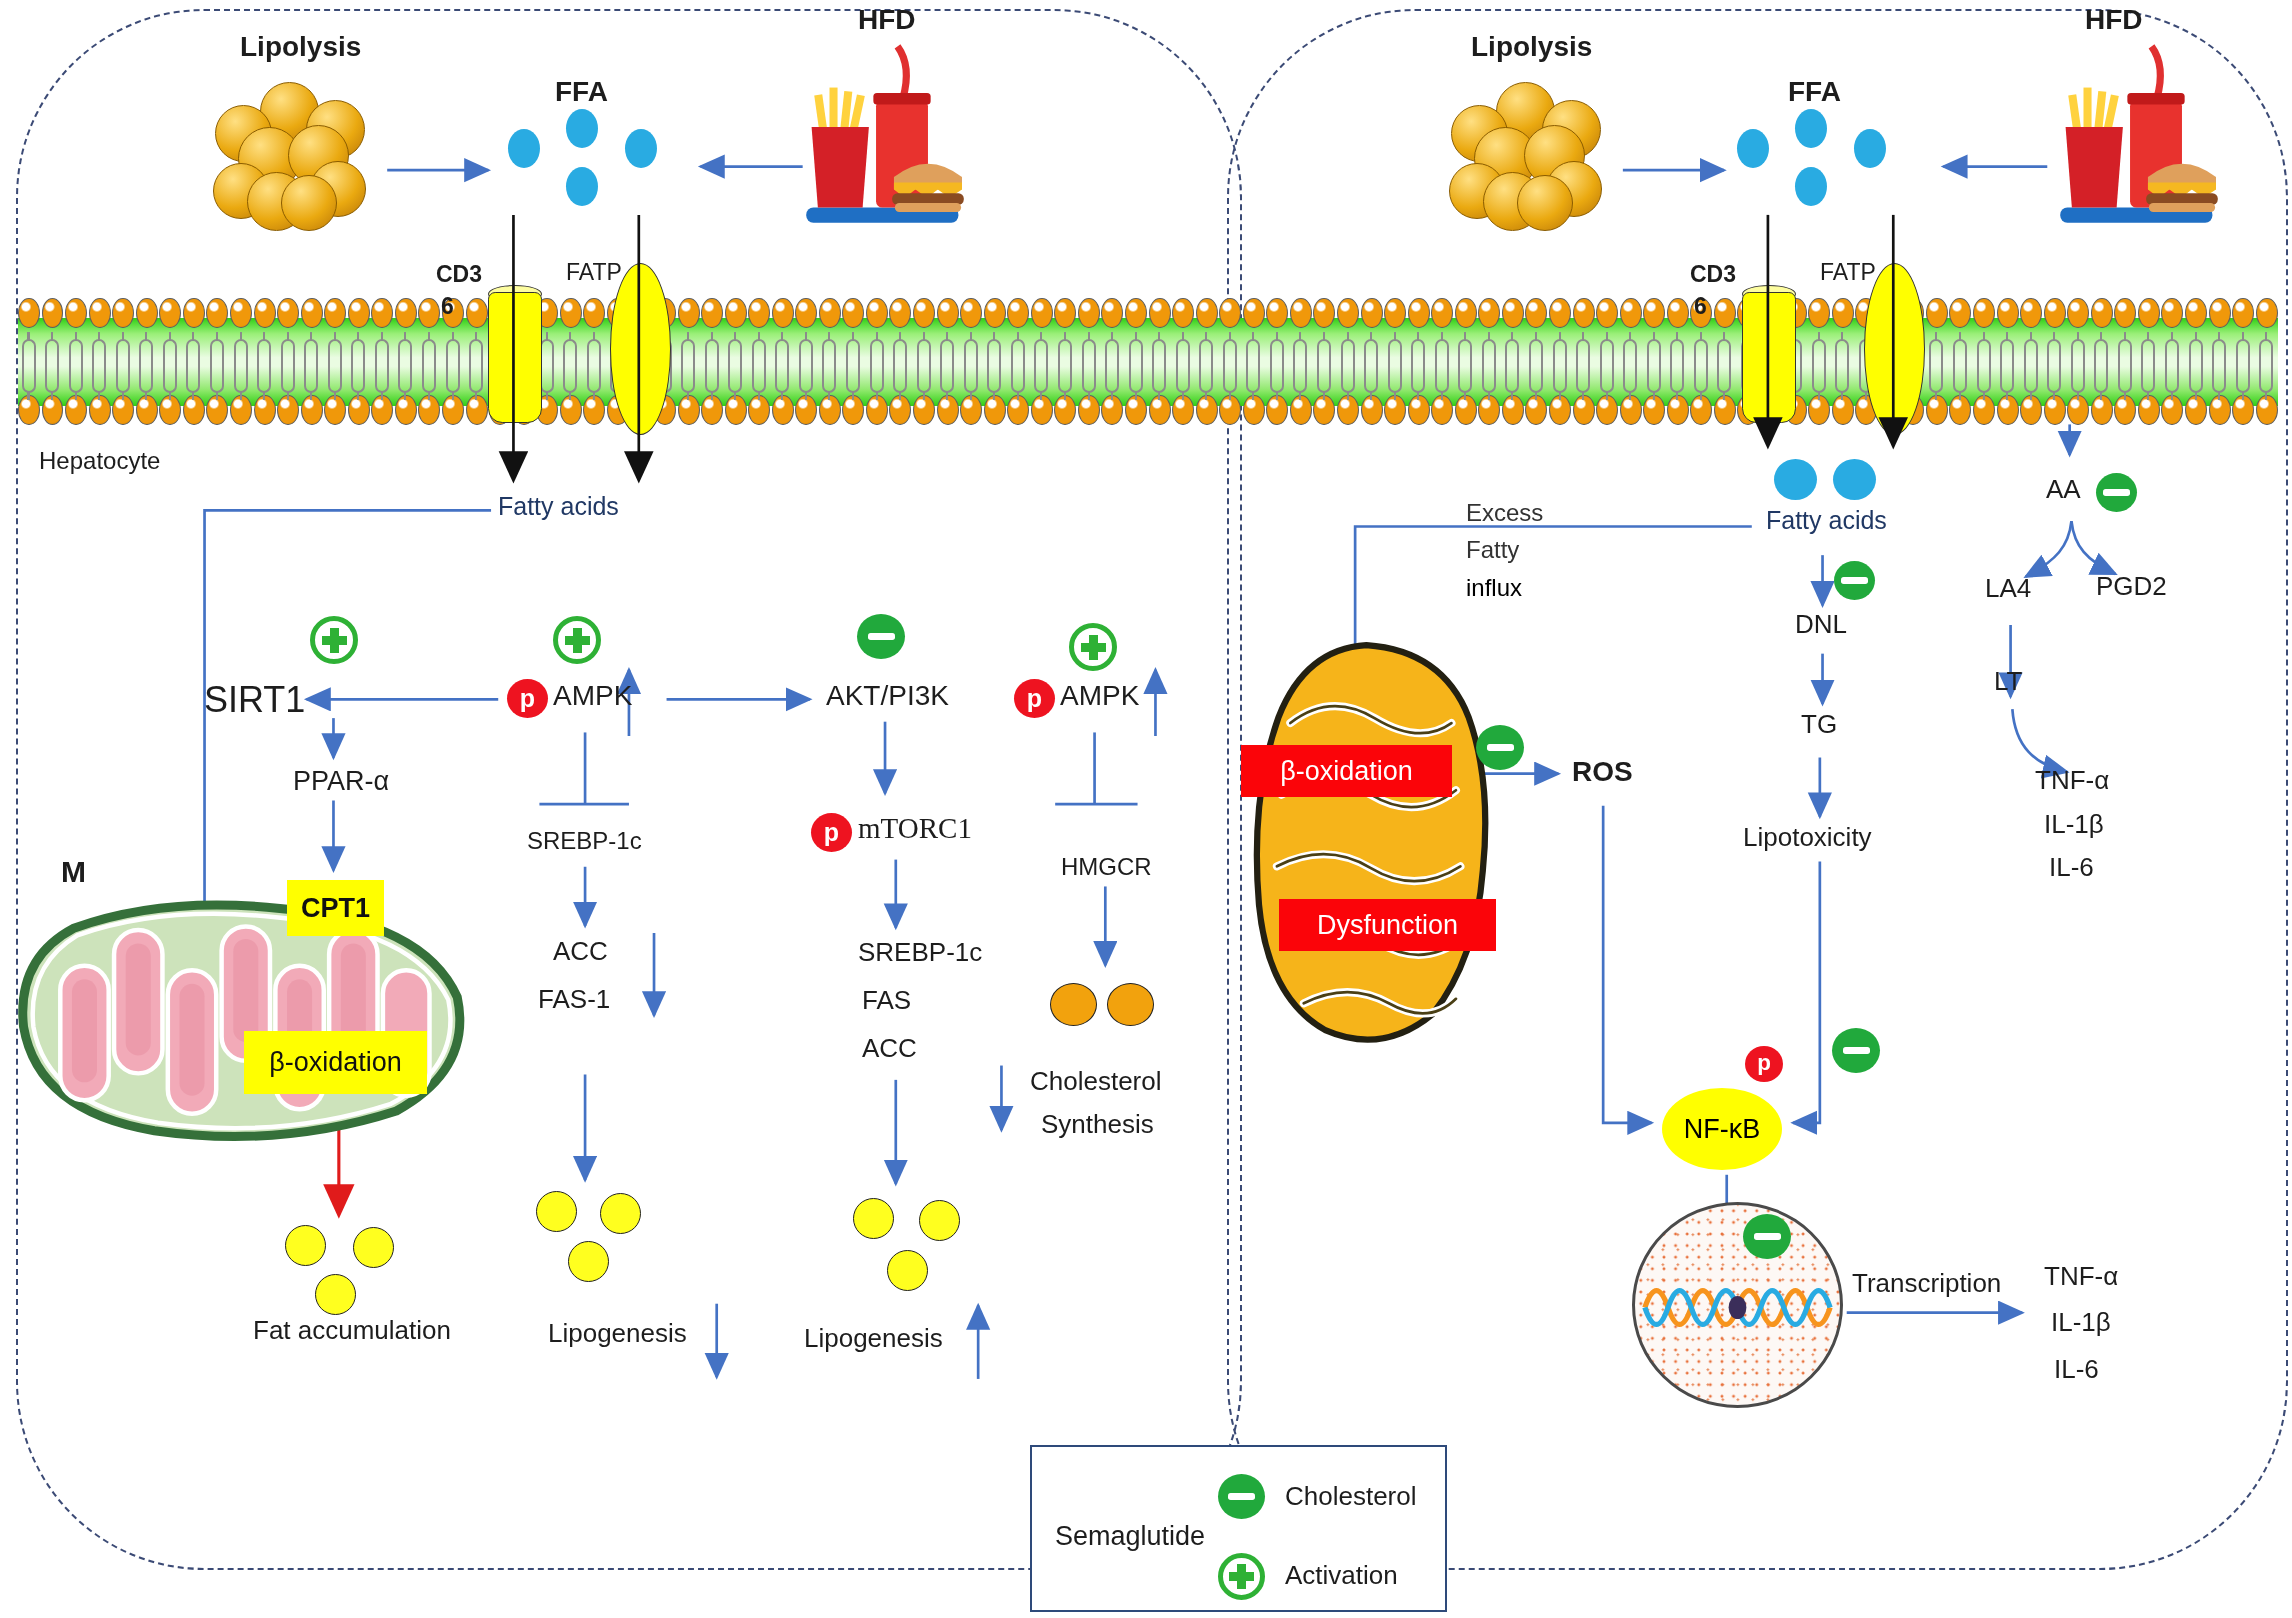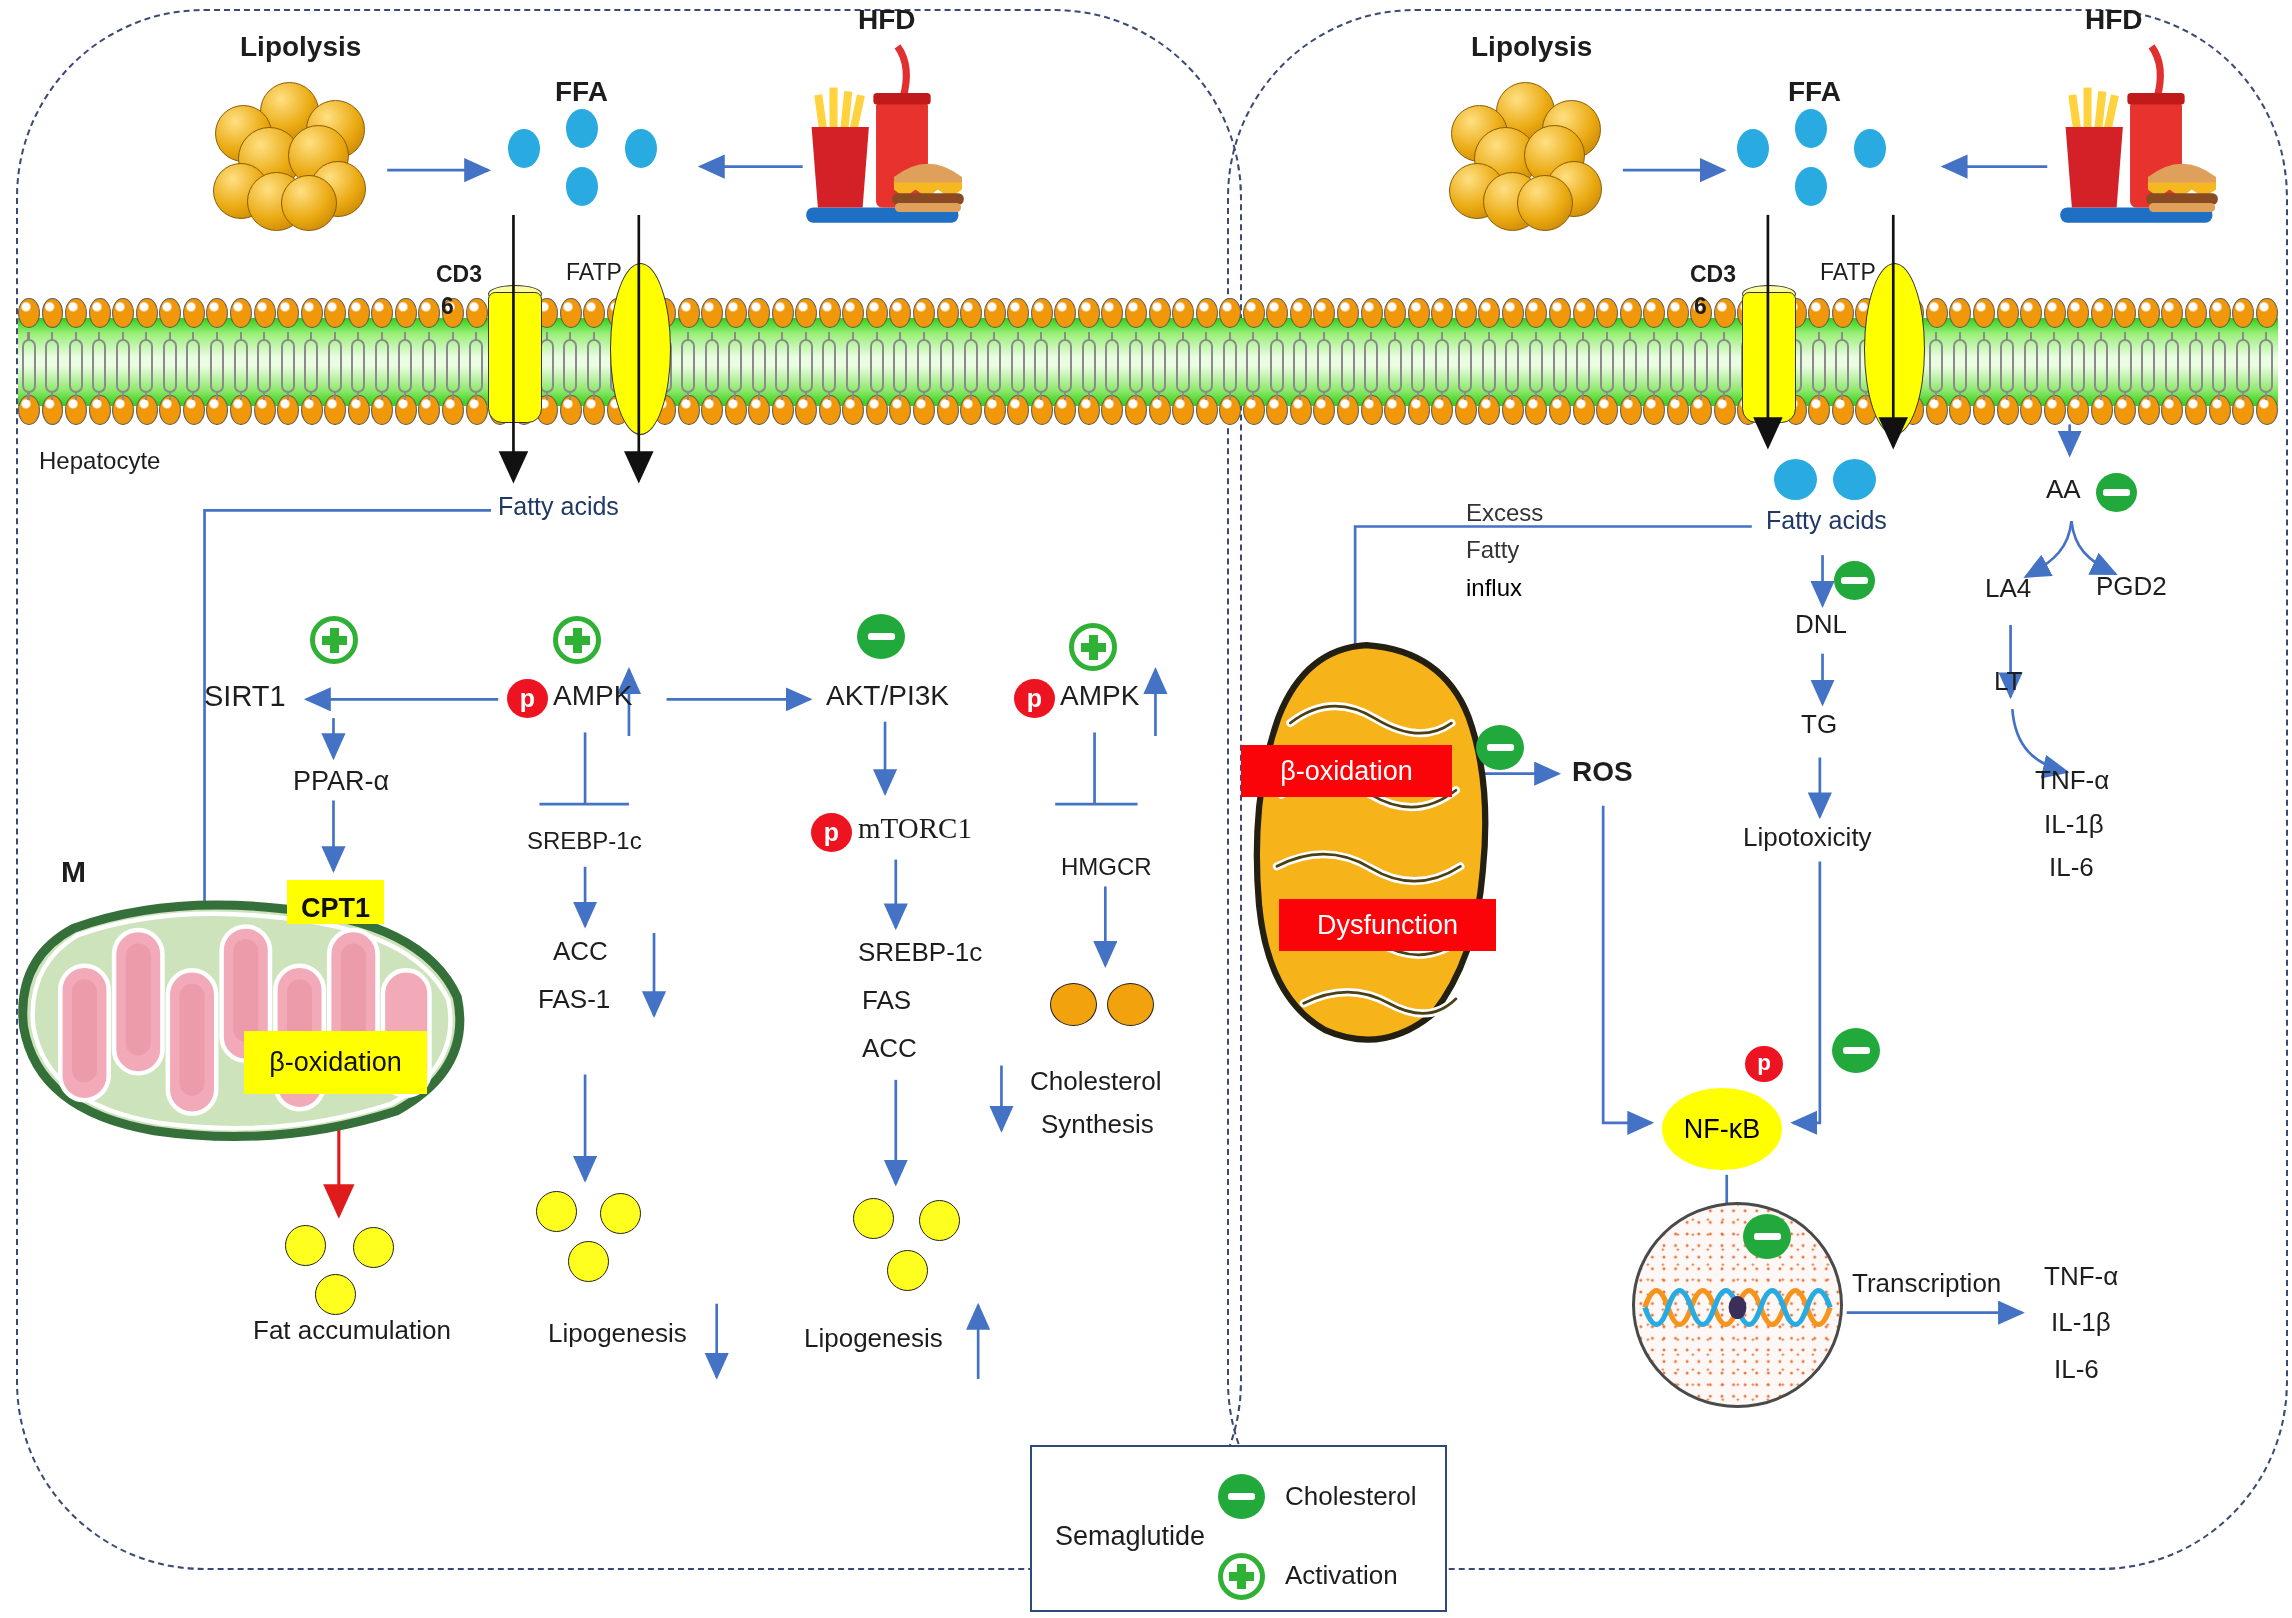--- a/index.html
+++ b/index.html
@@ -506,21 +506,21 @@
   <div class="lbl b" style="left:441px;top:294px;font-size:23px;">6</div>
   <div class="lbl" style="left:566px;top:260px;font-size:23px;">FATP</div>
   <div class="lbl" style="left:39px;top:448px;font-size:24px;">Hepatocyte</div>
   <div class="lbl navy" style="left:498px;top:493px;font-size:25px;">Fatty acids</div>
 
   <div class="plus" style="left:310px;top:616px;"></div>
   <div class="plus" style="left:553px;top:616px;"></div>
   <div class="minus" style="left:857px;top:614px;"></div>
   <div class="plus" style="left:1069px;top:623px;"></div>
 
-  <div class="lbl" style="left:204px;top:681px;font-size:29px;">SIRT1</div>
+  <div class="lbl" style="left:204px;top:681px;font-size:36px;">SIRT1</div>
   <div class="pdot" style="left:507px;top:679px;">p</div>
   <div class="lbl" style="left:553px;top:681px;font-size:28px;">AMPK</div>
   <div class="lbl" style="left:826px;top:681px;font-size:28px;">AKT/PI3K</div>
   <div class="pdot" style="left:1014px;top:679px;">p</div>
   <div class="lbl" style="left:1060px;top:681px;font-size:28px;">AMPK</div>
 
   <div class="lbl" style="left:293px;top:767px;font-size:27px;">PPAR-α</div>
   <div class="lbl" style="left:527px;top:828px;font-size:24px;">SREBP-1c</div>
   <div class="pdot" style="left:811px;top:813px;">p</div>
   <div class="lbl serif" style="left:858px;top:813px;font-size:29px;">mTORC1</div>
@@ -544,21 +544,21 @@
     </g>
     <g fill="#e890a2" opacity="0.55">
       <rect x="68" y="95" width="28" height="115" rx="14"></rect>
       <rect x="128" y="55" width="28" height="125" rx="14"></rect>
       <rect x="188" y="100" width="28" height="125" rx="14"></rect>
       <rect x="248" y="50" width="28" height="115" rx="14"></rect>
       <rect x="308" y="95" width="28" height="125" rx="14"></rect>
       <rect x="368" y="55" width="28" height="115" rx="14"></rect>
     </g>
   </svg>
-  <div class="ybox b" style="left:287px;top:880px;width:97px;height:44px;line-height:56px;"><span>CPT1</span></div>
+  <div class="ybox b" style="left:287px;top:880px;width:97px;height:56px;line-height:56px;"><span>CPT1</span></div>
   <div class="ybox" style="left:244px;top:1031px;width:183px;height:63px;line-height:63px;"><span>β-oxidation</span></div>
 
   <div class="ydot" style="left:285px;top:1225px;"></div>
   <div class="ydot" style="left:353px;top:1227px;"></div>
   <div class="ydot" style="left:315px;top:1274px;"></div>
   <div class="ydot" style="left:536px;top:1191px;"></div>
   <div class="ydot" style="left:600px;top:1193px;"></div>
   <div class="ydot" style="left:568px;top:1241px;"></div>
   <div class="ydot" style="left:853px;top:1198px;"></div>
   <div class="ydot" style="left:919px;top:1200px;"></div>

